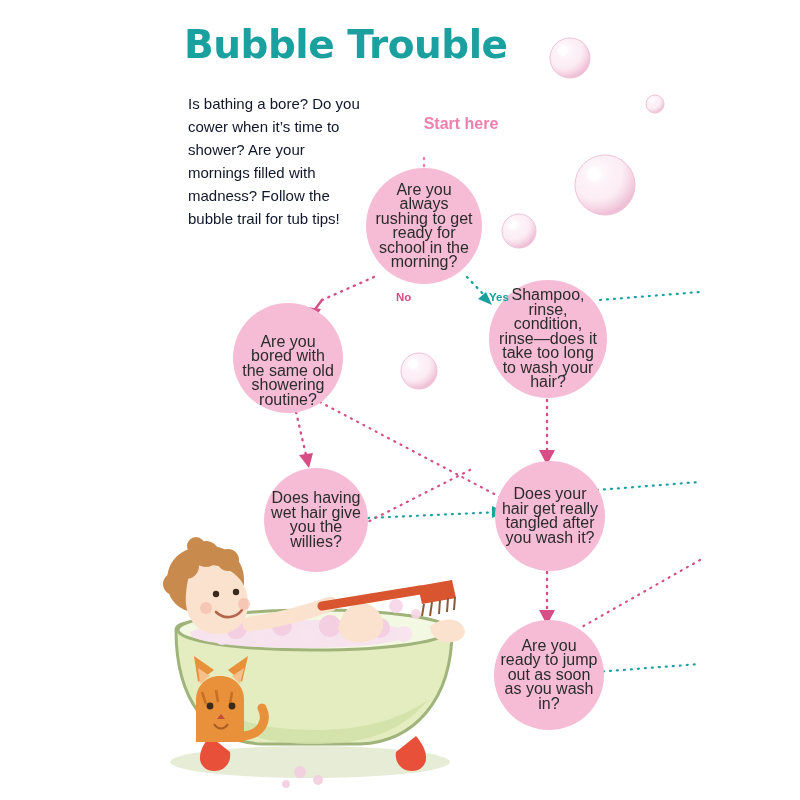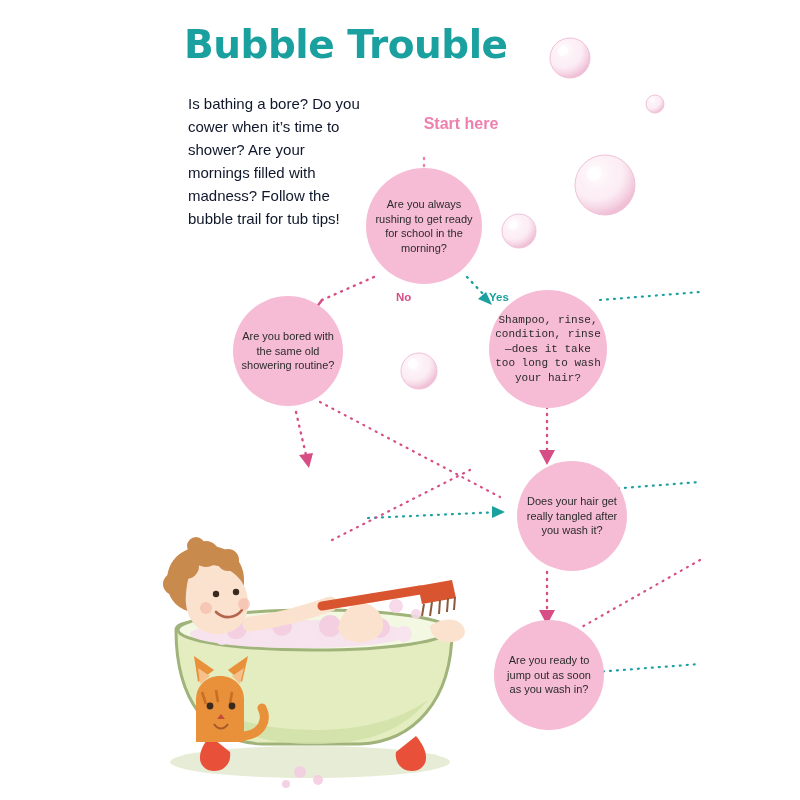--- a/index.html
+++ b/index.html
@@ -61,21 +61,21 @@
   }
   .bubble {
     position: absolute;
     border-radius: 50%;
     background: #f6bcd5;
     color: #2b2b2b;
     display: flex;
     align-items: center;
     justify-content: center;
     text-align: center;
-    font-size: 11px;
+    font-size: 16px;
     line-height: 14.5px;
     padding: 6px;
     box-sizing: border-box;
   }
   .edge-label {
     position: absolute;
     font-size: 11.5px;
     font-weight: bold;
     margin-left: 44px;
   }
@@ -149,30 +149,33 @@
   <div id="title">Bubble Trouble</div>
 
   <div id="intro">Is bathing a bore? Do you cower when it’s time to shower? Are your mornings filled with madness? Follow the bubble trail for tub tips!</div>
 
   <div id="start-here">Start here</div>
 
   <div class="bubble" style="left:366px; top:168px; width:116px; height:116px;">
     <span>Are you always rushing to get ready for school in the morning?</span>
   </div>
 
-  <div class="bubble" style="left:233px; top:296px; width:110px; height:110px;">
+  <div class="bubble" style="left:233px; top:303px; width:110px; height:110px;align-items:flex-end;">
     <span>Are you bored with the same old showering routine?</span>
   </div>
 
-  <div class="bubble" style="left:489px; top:290px; width:118px; height:118px;font-family:Liberation Mono, monospace;">
+  <div class="bubble" style="left:489px; top:280px; width:118px; height:118px;">
     <span>Shampoo, rinse, condition, rinse—does it take too long to wash your hair?</span>
   </div>
 
-
-  <div class="bubble" style="left:517px; top:461px; width:110px; height:110px;">
+  <div class="bubble" style="left:264px; top:468px; width:104px; height:104px;">
+    <span>Does having wet hair give you the willies?</span>
+  </div>
+
+  <div class="bubble" style="left:495px; top:461px; width:110px; height:110px;">
     <span>Does your hair get really tangled after you wash it?</span>
   </div>
 
   <div class="bubble" style="left:494px; top:620px; width:110px; height:110px;">
     <span>Are you ready to jump out as soon as you wash in?</span>
   </div>
 
   <div class="edge-label lbl-no" style="left:352px; top:291px;">No</div>
   <div class="edge-label lbl-yes" style="left:445px; top:291px;">Yes</div>
 

